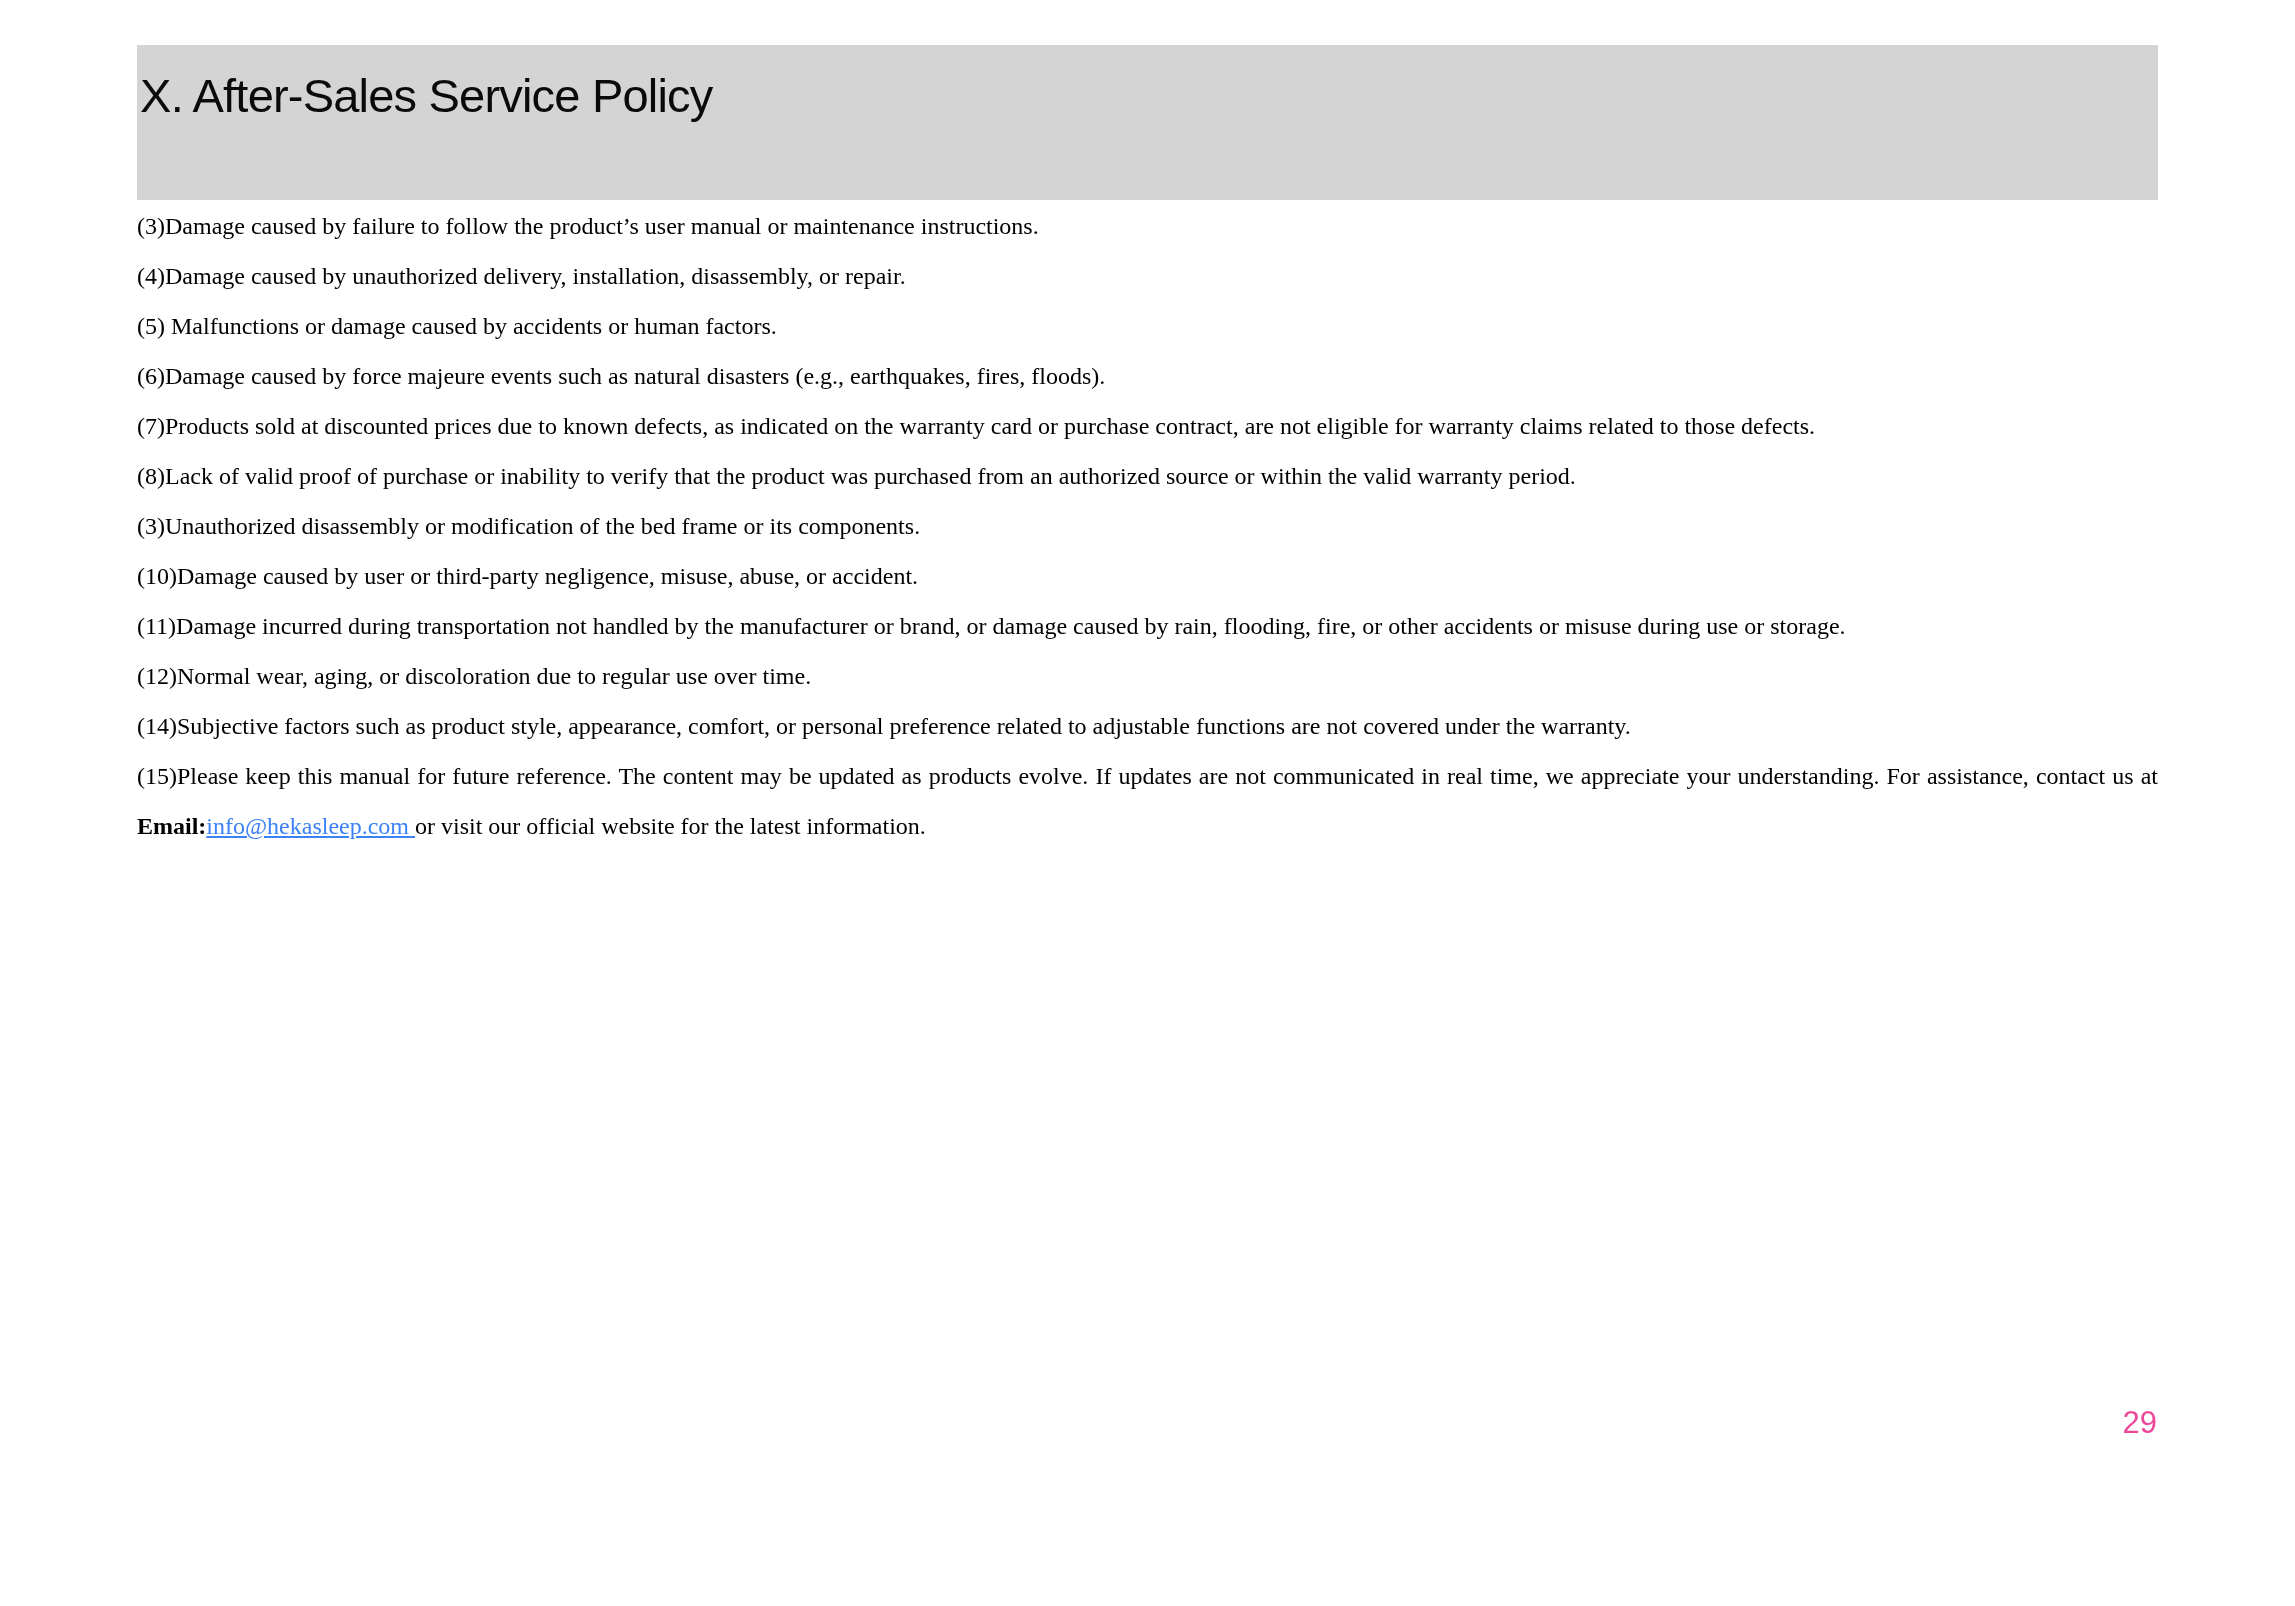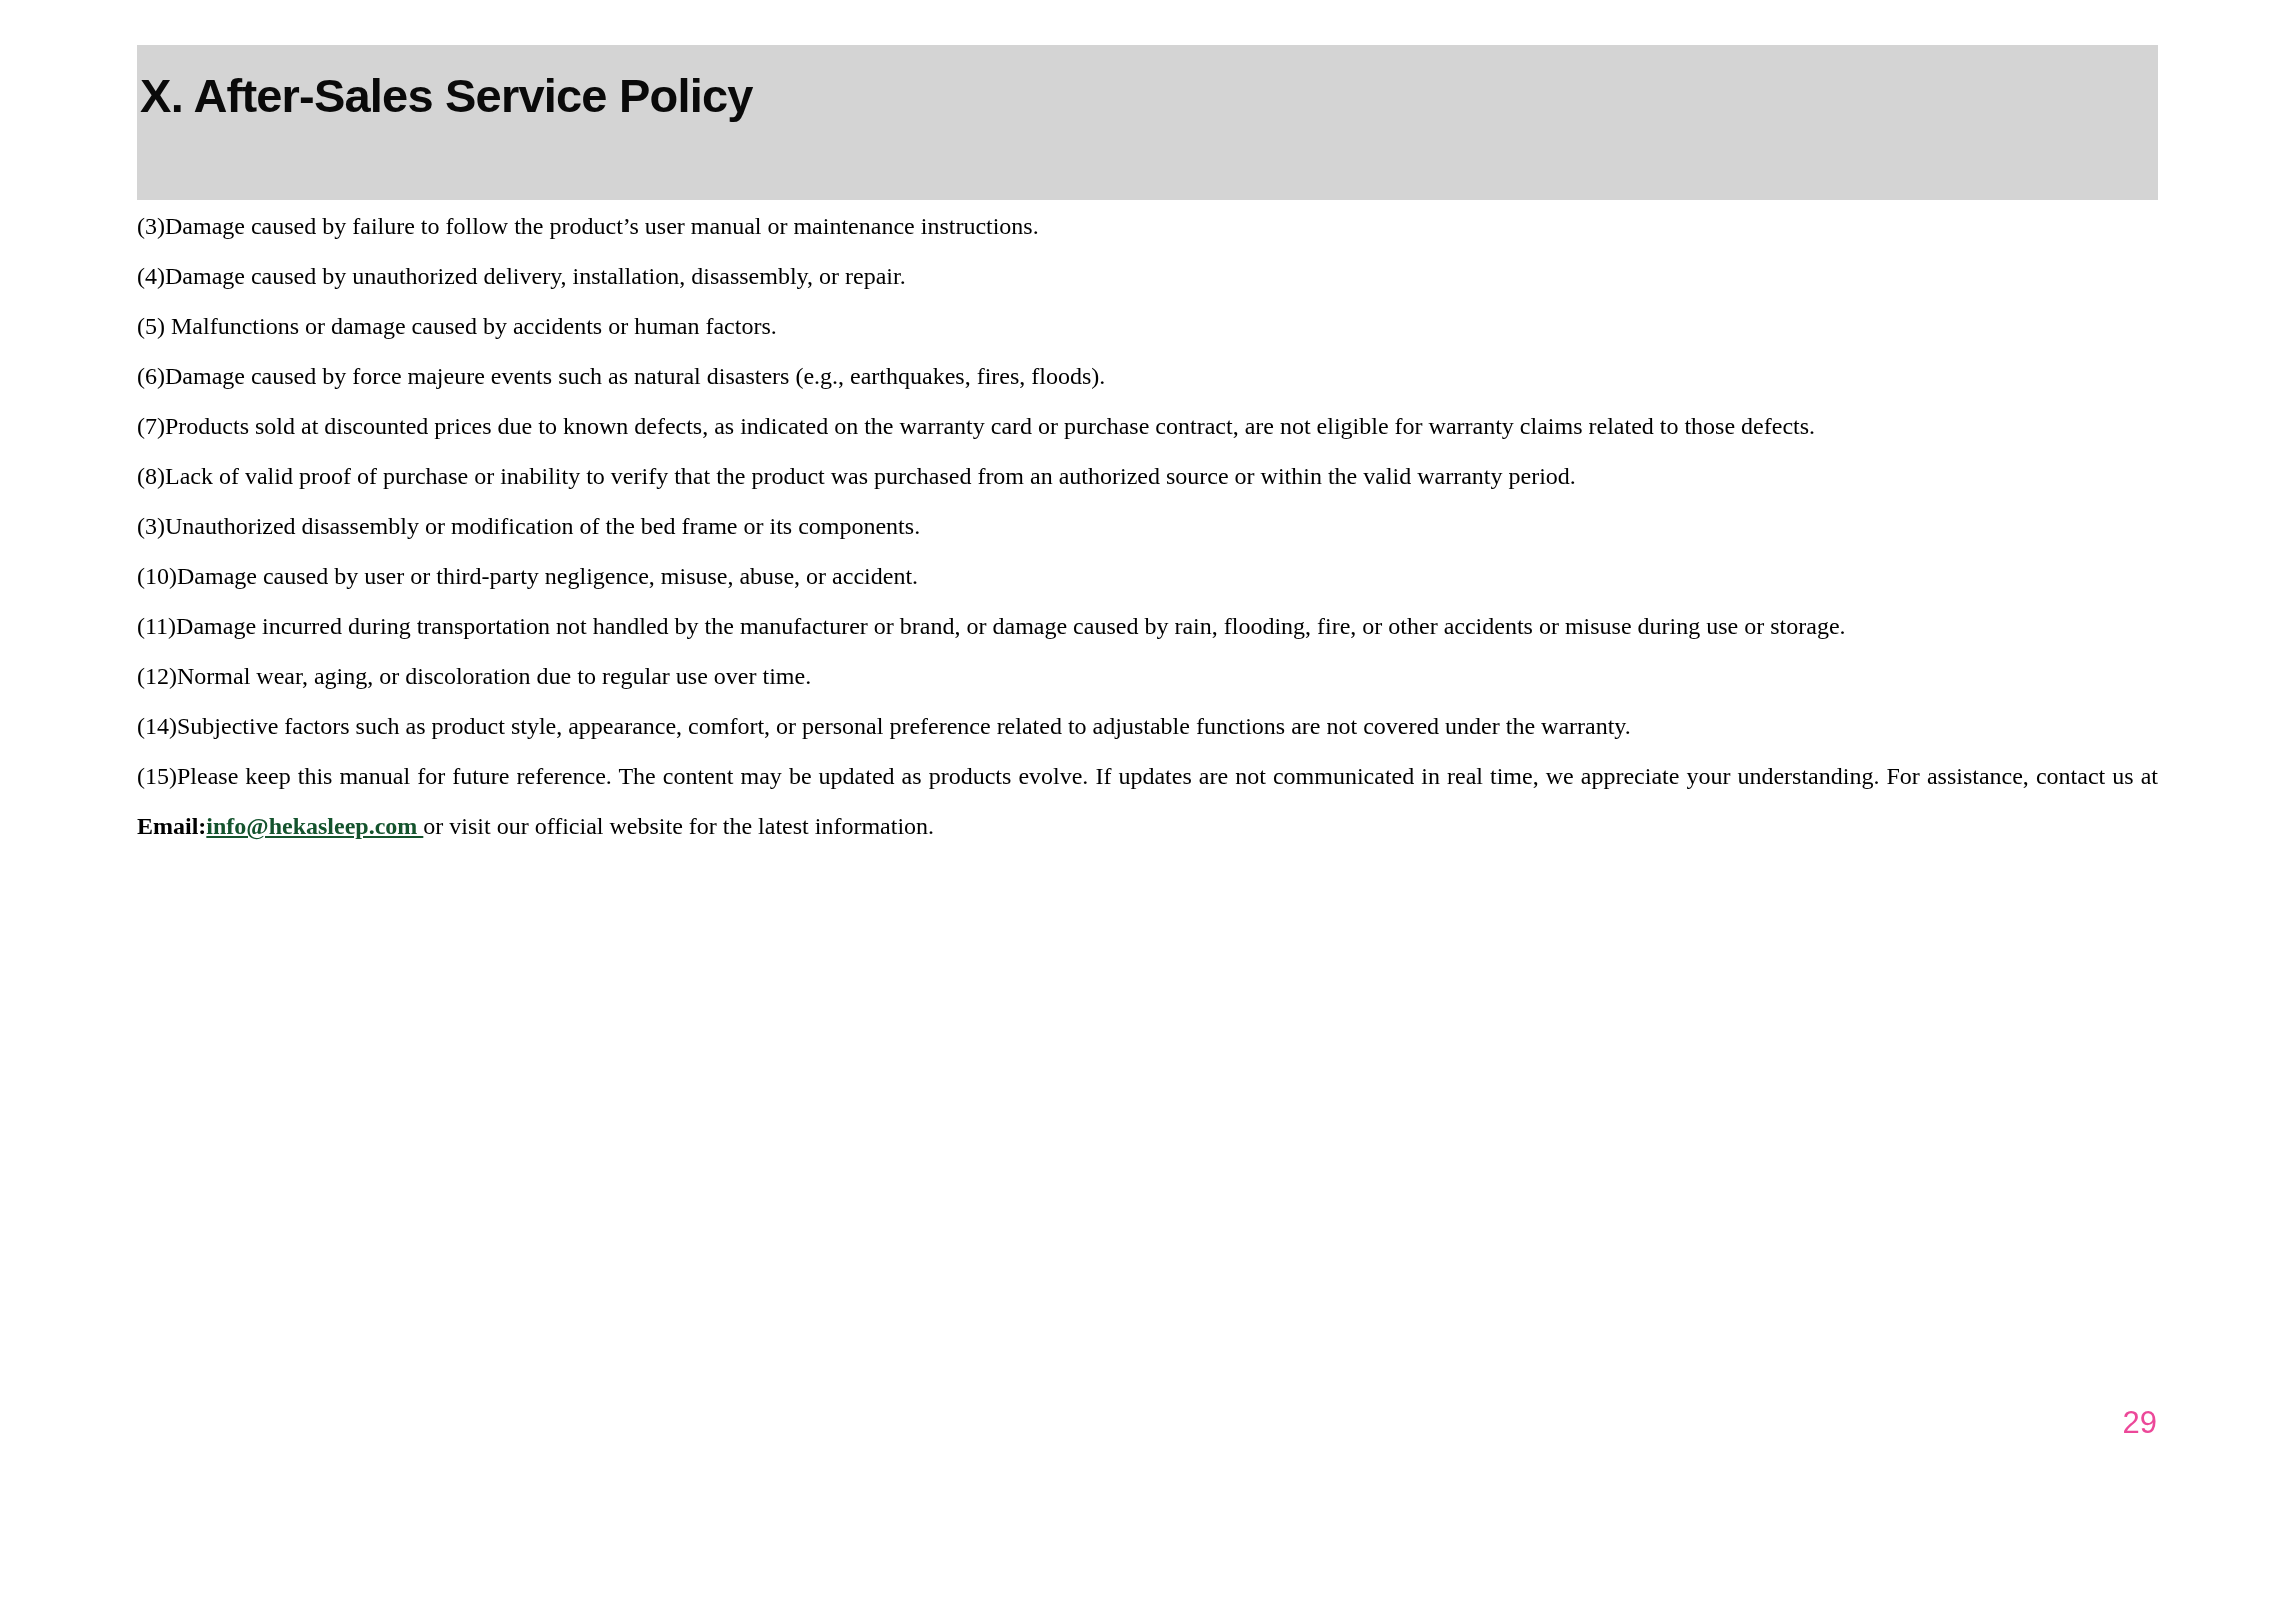--- a/index.html
+++ b/index.html
@@ -25,21 +25,21 @@
     position: absolute;
     left: 137px;
     top: 45px;
     width: 2021px;
     height: 155px;
     background: #d4d4d4;
     box-sizing: border-box;
   }
   .header-title {
     font-family: "Liberation Sans", sans-serif;
-    font-weight: 700;
+    font-weight: 400;
     font-size: 47px;
     letter-spacing: -0.8px;
     color: #0a0a0a;
     padding: 23px 0 0 3.1px;
     white-space: nowrap;
   }
   .body-text {
     position: absolute;
     left: 137px;
     top: 201px;
@@ -52,23 +52,23 @@
   }
   .body-text p {
     margin: 0;
     padding: 0;
   }
   .email-label {
     font-weight: 700;
     margin-top: 8px;
   }
   .email-link {
-    font-weight: 700;
+    font-weight: 400;
     text-decoration: underline;
-    color: #14532d;
+    color: #3b82f6;
   }
   .page-number {
     position: absolute;
     right: 138px;
     top: 1405px;
     font-family: "Liberation Sans", sans-serif;
     font-size: 31px;
     color: #ec4899;
   }
 </style>

